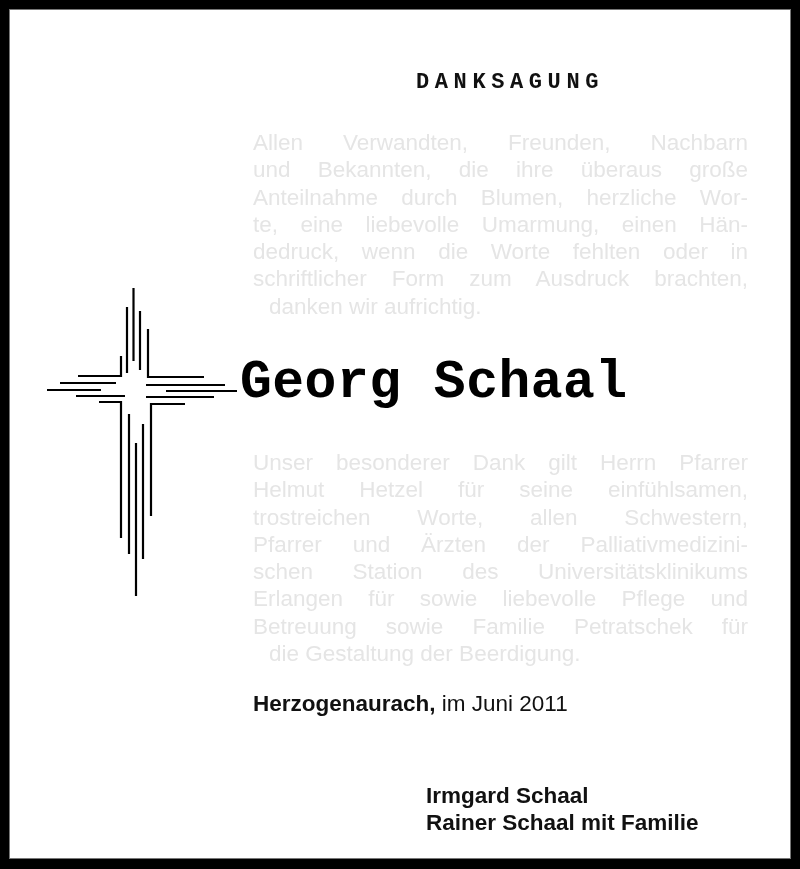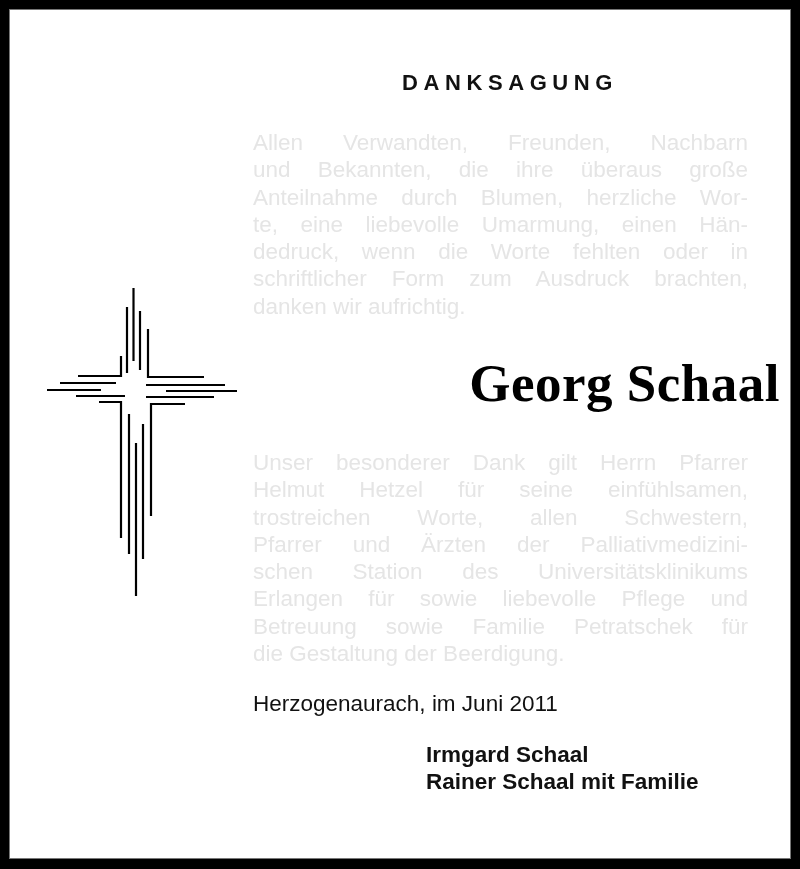--- a/index.html
+++ b/index.html
@@ -3,44 +3,44 @@
 <meta charset="utf-8">
 <style>
   html, body { margin: 0; padding: 0; background: #000; }
   body { width: 800px; height: 869px; position: relative; overflow: hidden; }
   .frame {
     position: absolute; left: 9px; top: 9px; width: 782px; height: 850px;
     background: #fff; border: 1px solid #777; box-sizing: border-box;
   }
   .title {
     position: absolute; left: 240px; top: 70px; width: 540px; text-align: center;
-    font-family: Liberation Sans, sans-serif; font-weight: bold;
+    font-family: Liberation Mono, monospace; font-weight: bold;
     font-size: 22px; letter-spacing: 5.6px; color: #111;
   }
   .para {
     position: absolute; left: 253px; width: 495px;
     font-family: "Liberation Sans", sans-serif; font-size: 22.5px; line-height: 27.3px;
     color: #e5e5e5; text-align: justify; text-align-last: left;
   }
   .para .ln { display: block; text-align: justify; text-align-last: justify; white-space: nowrap; }
-  .para .ln.last { text-align-last: left; }
+  .para .ln.last { text-align-last: left; margin-left: 16px; }
   .p1 { top: 129px; }
   .p2 { top: 449px; }
   .name {
-    position: absolute; left: 240px; top: 353px; width: 540px; text-align: right;
-    font-family: Liberation Serif, serif; font-weight: bold; font-size: 53px;
+    position: absolute; left: 240px; top: 353px; width: 540px; text-align: left;
+    font-family: Liberation Mono, monospace; font-weight: bold; font-size: 53px;
     color: #000; letter-spacing: 0.5px;
   }
   .place {
     position: absolute; left: 253px; top: 691px;
     font-family: "Liberation Sans", sans-serif; font-size: 22.5px; color: #111;
   }
-  .place b { font-weight: normal; }
+  .place b { font-weight: bold; }
   .signers {
-    position: absolute; left: 426px; top: 741px;
+    position: absolute; left: 426px; top: 782px;
     font-family: "Liberation Sans", sans-serif; font-weight: bold; font-size: 22.5px;
     line-height: 27px; color: #111;
   }
   .cross { position: absolute; left: 0; top: 0; }
 </style>
 </head>
 <body>
 
 <div class="frame"></div>
 

